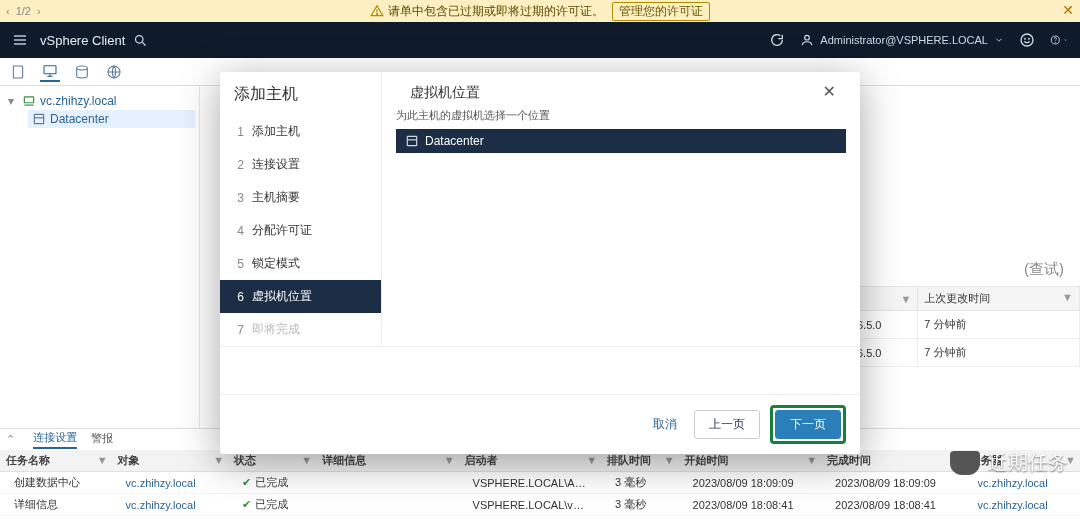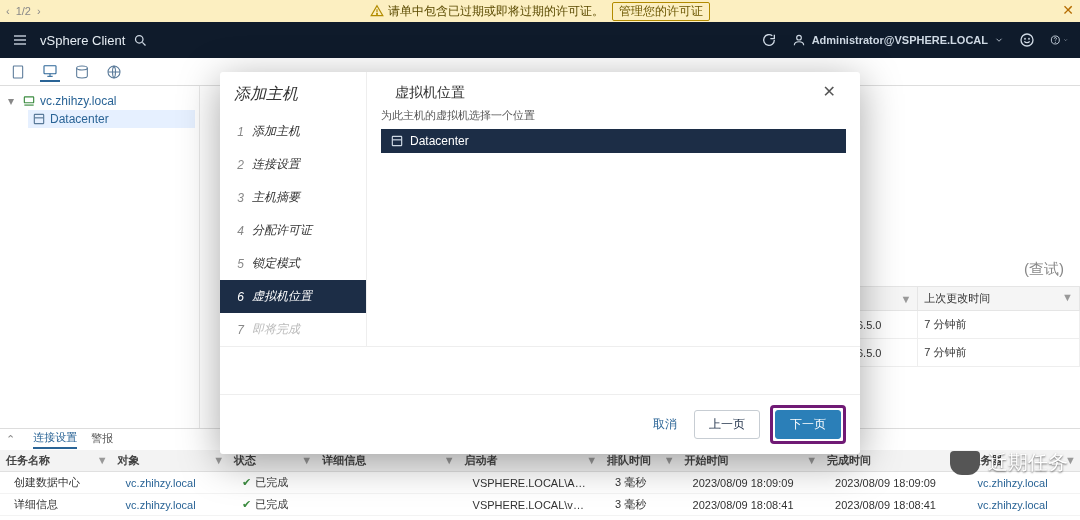--- a/index.html
+++ b/index.html
@@ -8,21 +8,21 @@
   .warn-bar { height: 22px; background: #fcefc1; display: flex; align-items: center; justify-content: center; position: relative; color: #5a4a00; }
   .warn-bar .close { position: absolute; right: 6px; top: 2px; color: #b56c00; font-size: 14px; cursor: pointer; }
   .warn-bar .nav { position: absolute; left: 6px; display: flex; gap: 6px; align-items: center; color: #888; font-size: 11px; }
   .warn-bar .nav a { color: #888; text-decoration: none; }
   .warn-bar .link { border: 1px solid #b28b00; padding: 0 6px; margin-left: 8px; color: #6b5600; border-radius: 2px; cursor: pointer; }
   .warn-bar svg { vertical-align: middle; margin-right: 4px; }
   
   .hdr { height: 36px; background: #0f1b2b; display: flex; align-items: center; padding: 0 12px; color: #cfd9e4; }
   .hdr .menu-icon, .hdr .search-icon { width: 16px; height: 16px; display: inline-flex; align-items: center; justify-content: center; margin-right: 12px; cursor: pointer; }
   .hdr .title { font-size: 13px; color: #e6edf3; margin-right: 7px; }
-  .hdr .right { margin-left: auto; display: flex; gap: 14px; align-items: center; color: #cfd9e4; font-weight: bold; }
+  .hdr .right { margin-left: auto; display: flex; gap: 14px; align-items: center; color: #cfd9e4; }
   .hdr .user { display: flex; align-items: center; gap: 6px; cursor: pointer; font-size: 11px; }
   .hdr .iconbtn { width: 18px; height: 18px; display: inline-flex; align-items: center; justify-content: center; cursor: pointer; }
   
   .nav-tabs { height: 28px; border-bottom: 1px solid #ddd; display: flex; align-items: center; padding-left: 8px; gap: 12px; }
   .nav-tabs .ico { width: 20px; height: 20px; display: inline-flex; align-items: center; justify-content: center; color: #4a6b8a; cursor: pointer; }
   
   .main { display: flex; height: 342px; position: relative; }
   .sidebar { width: 200px; border-right: 1px solid #e8e8e8; padding: 6px 4px; font-size: 12px; }
   .tree-row { display: flex; align-items: center; gap: 4px; padding: 2px 4px; cursor: pointer; }
   .tree-row.sel { background: #e6f0ff; }
@@ -45,39 +45,39 @@
   .tasks table { width: 100%; border-collapse: collapse; font-size: 11px; }
   .tasks th { text-align: left; padding: 3px 6px; background: #f3f3f3; border-bottom: 1px solid #e0e0e0; color: #444; position: relative; }
   .tasks th .f { position: absolute; right: 4px; top: 4px; color: #999; }
   .tasks td { padding: 3px 14px; border-bottom: 1px solid #f3f3f3; white-space: nowrap; overflow: hidden; text-overflow: ellipsis; max-width: 120px; }
   .tasks .link { color: #2a6496; cursor: pointer; }
   .tasks .ok { color: #3c8c40; margin-right: 4px; }
   
   .modal-overlay { position: absolute; left: 0; top: 58px; right: 0; bottom: 0; display: flex; justify-content: center; pointer-events: none; }
   .modal { width: 640px; height: 382px; margin-top: 14px; background: #fff; box-shadow: 0 8px 40px rgba(0,0,0,0.35); border-radius: 3px; display: flex; flex-direction: column; pointer-events: auto; }
   .modal-top { display: flex; border-bottom: 1px solid #eee; }
-  .modal-side { width: 147px; border-right: 1px solid #eee; font-style: italic; }
+  .modal-side { width: 162px; border-right: 1px solid #eee; }
   .modal-title-left { font-size: 16px; padding: 12px 14px 10px; color: #333; }
   .modal-title-right { font-size: 14px; padding: 12px 14px 6px; color: #333; position: relative; }
   .modal-title-right .close { position: absolute; right: 10px; top: 10px; color: #555; cursor: pointer; font-size: 16px; }
   .steps { list-style: none; }
   .steps li { padding: 8px 14px; font-size: 12px; cursor: pointer; display: flex; gap: 8px; align-items: center; color: #333; }
   .steps li .num { width: 10px; text-align: right; color: #888; }
   .steps li.active { background: #1c2d46; color: #fff; }
   .steps li.active .num { color: #fff; }
   .steps li.disabled { color: #bbb; }
   .modal-main { flex: 1; padding: 0 14px; }
   .modal-main .desc { font-size: 11px; color: #555; margin-bottom: 6px; }
   .vm-loc { background: #1c2d46; color: #fff; padding: 4px 8px; display: flex; align-items: center; gap: 6px; cursor: pointer; border: 1px solid #1c2d46; }
   .vm-loc svg { flex-shrink: 0; }
   .modal-footer { border-top: 1px solid #eee; padding: 10px 14px; display: flex; justify-content: flex-end; gap: 10px; align-items: center; }
   .modal-footer .btn { padding: 5px 14px; border: 1px solid #c7cdd3; border-radius: 3px; background: #fff; color: #1c2d46; font-size: 12px; cursor: pointer; }
   .modal-footer .btn.primary { background: #2b7fb8; color: #fff; border-color: #2b7fb8; }
   .modal-footer .cancel { color: #2a6496; cursor: pointer; margin-right: 7px; }
-  .highlight-next { border: 3px solid #701a75; padding: 2px; border-radius: 4px; display: inline-block; }
+  .highlight-next { border: 3px solid #15803d; padding: 2px; border-radius: 4px; display: inline-block; }
   
   .watermark { position: absolute; right: 12px; bottom: 44px; color: #fff; display: flex; align-items: center; gap: 8px; font-size: 20px; text-shadow: 0 1px 2px rgba(0,0,0,0.6); z-index: 50; }
   .watermark .wm-icon { width: 30px; height: 24px; background: #555; border-radius: 4px 4px 12px 12px; position: relative; }
 </style>
 </head>
 <body>
 
 <div class="warn-bar">
   <div class="nav">
     <a>‹</a>

